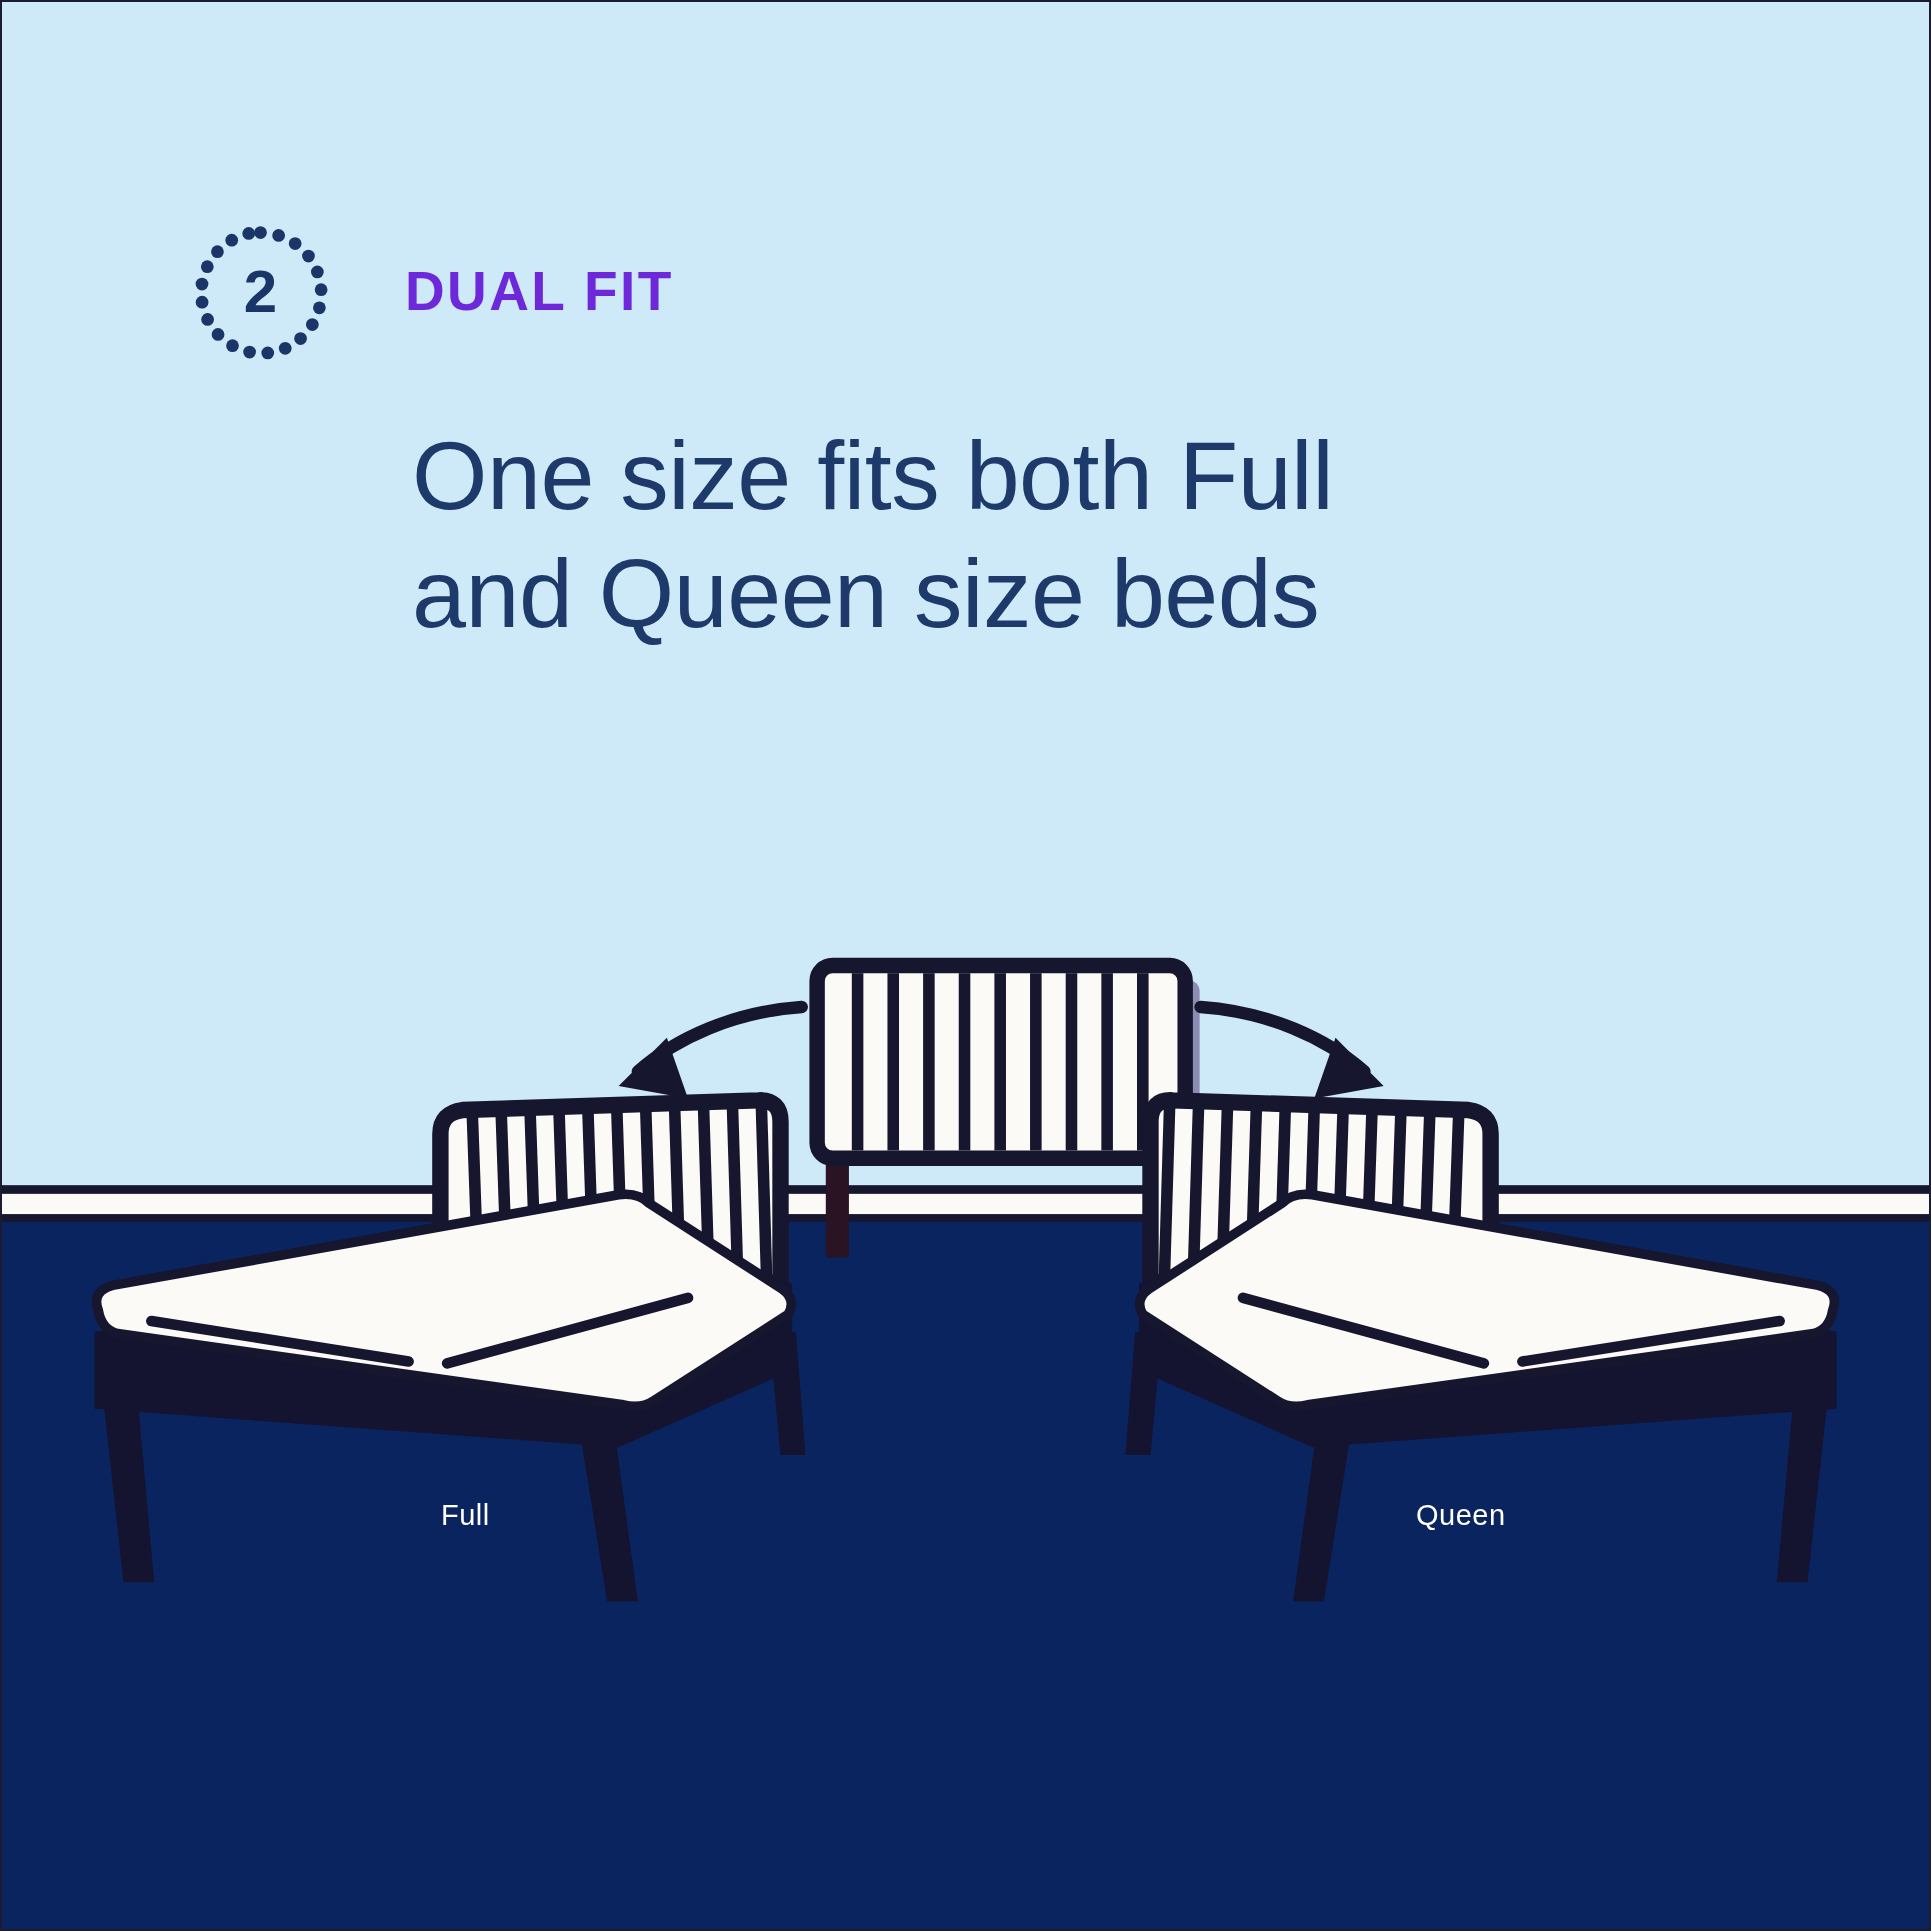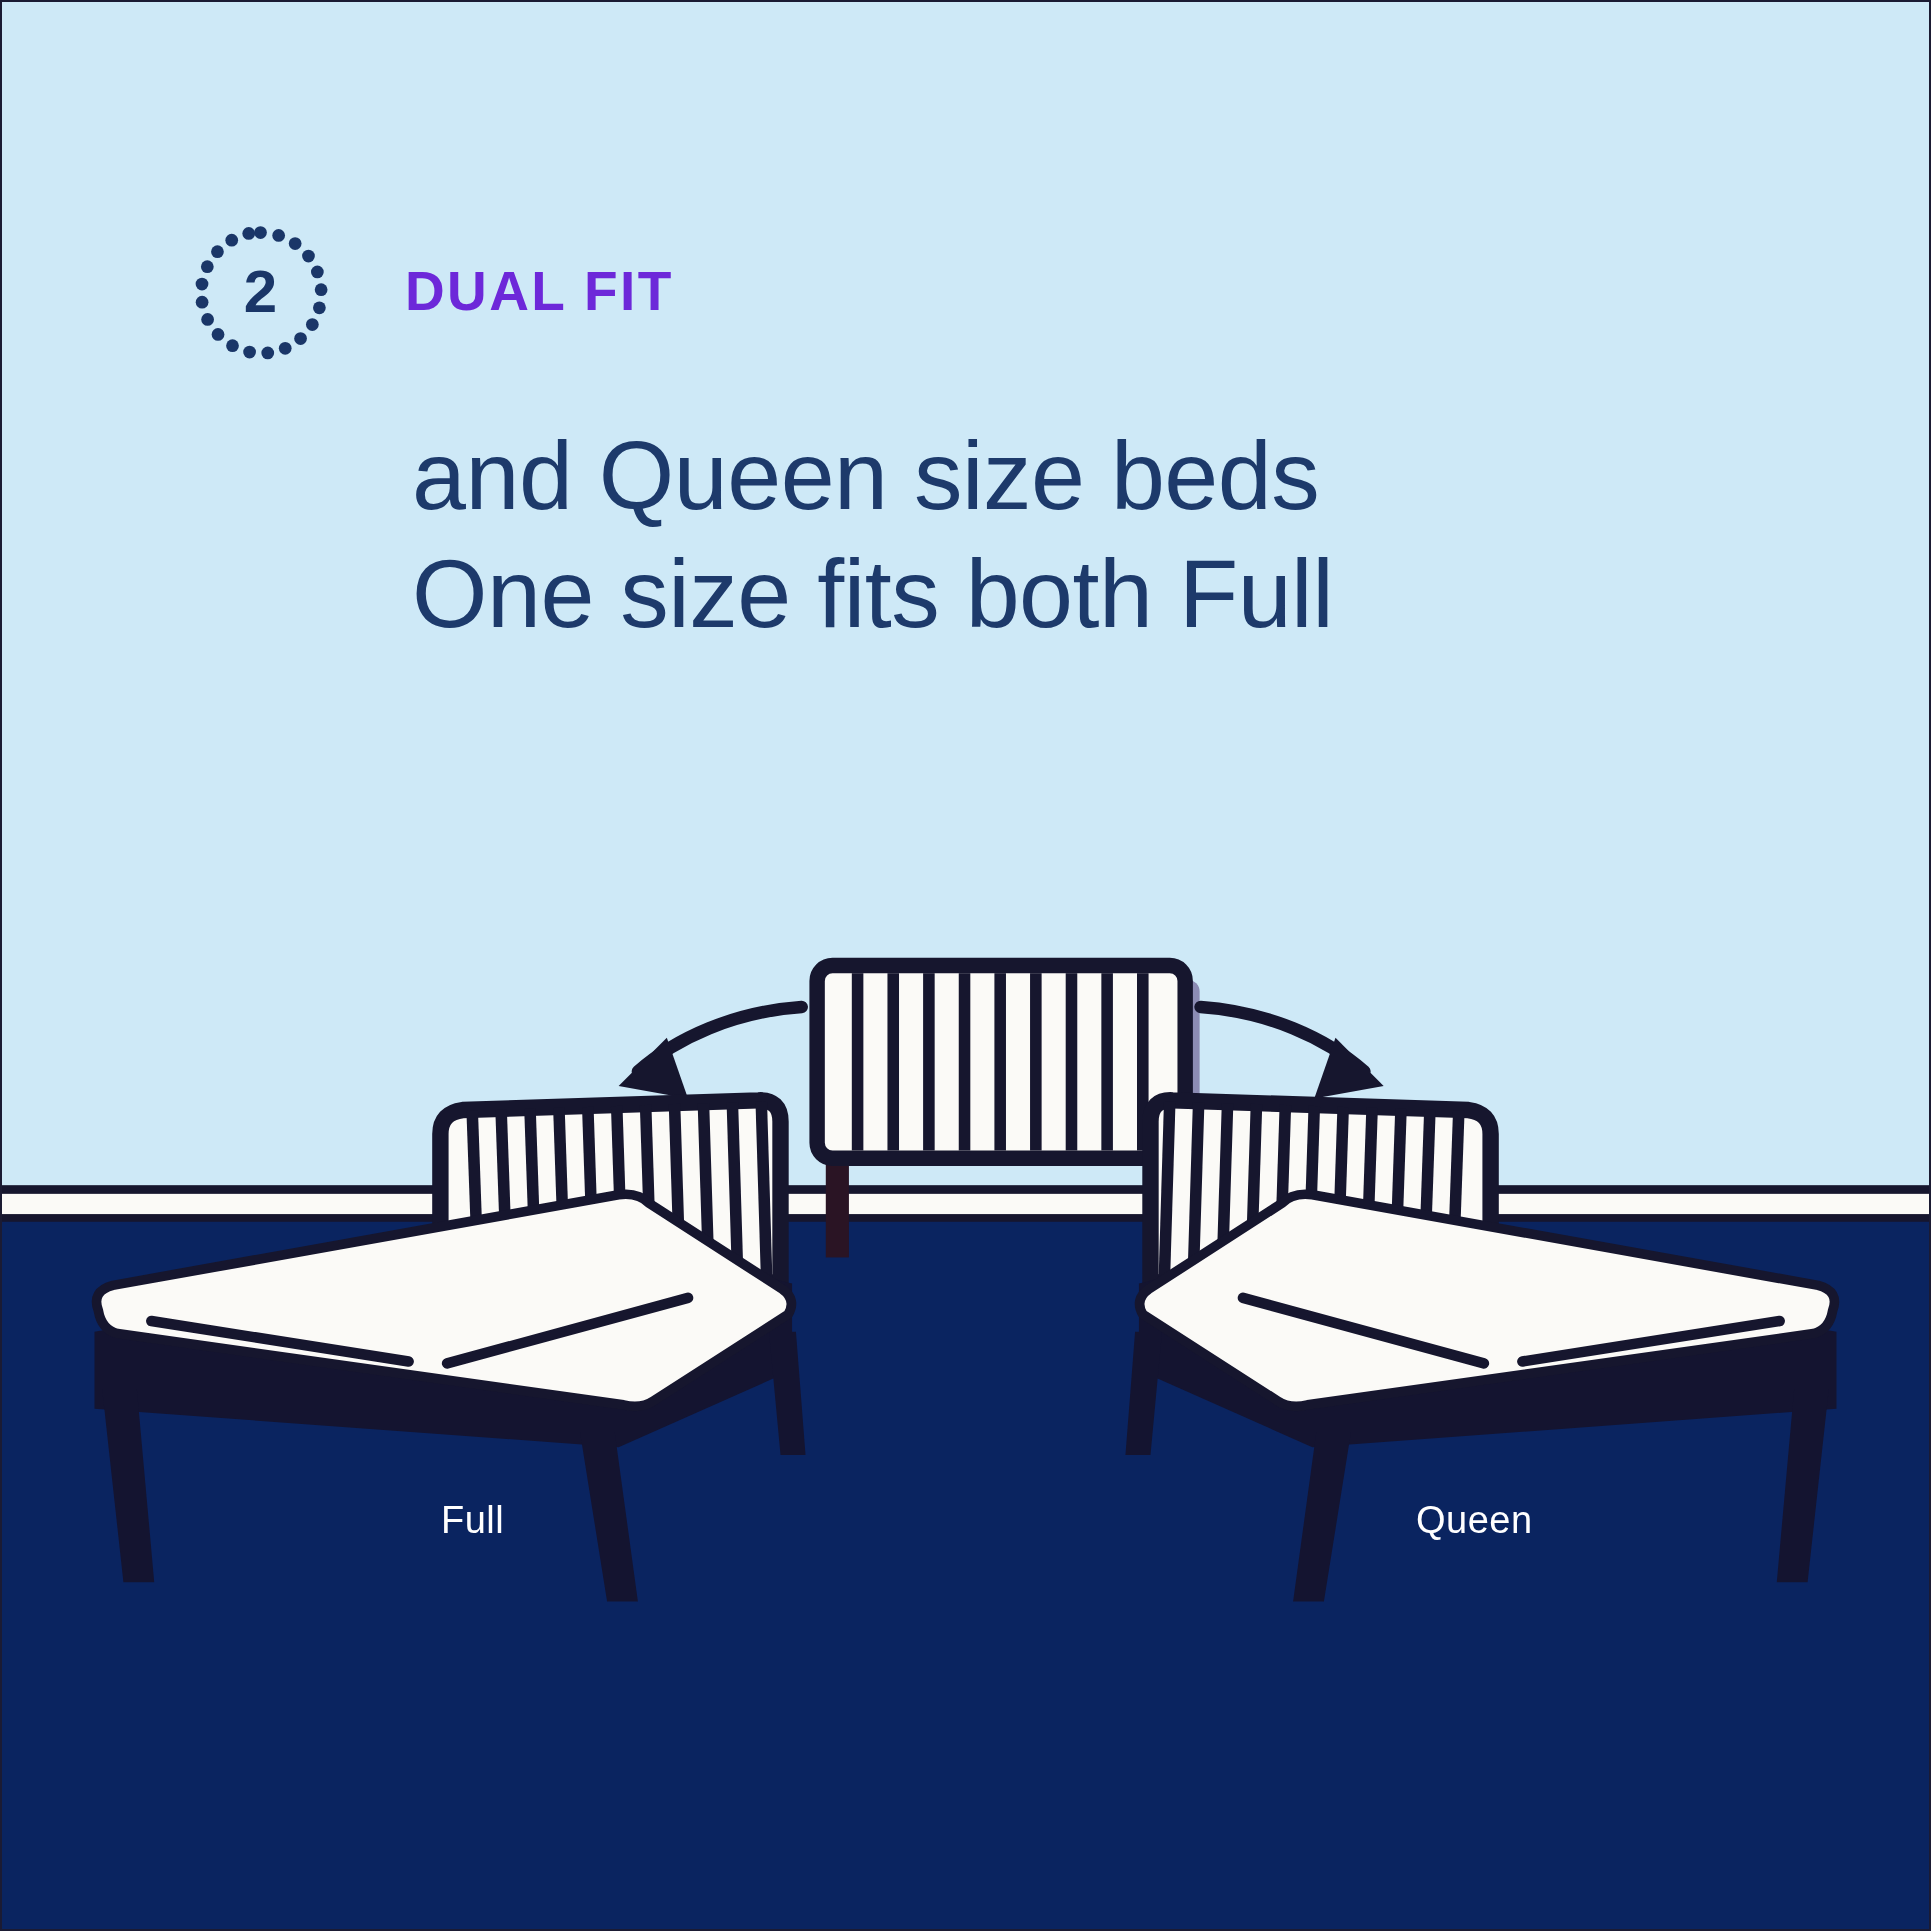--- a/index.html
+++ b/index.html
@@ -77,21 +77,21 @@
     font-size: 97px;
     font-weight: 300;
     line-height: 1.22;
     color: #1d3a6b;
     letter-spacing: -0.5px;
   }
   .headline .ln { display: block; }
 
   .bed-label {
     position: absolute;
-    font-size: 38px;
+    font-size: 29px;
     color: #ffffff;
     font-weight: 400;
     letter-spacing: 0.5px;
     white-space: nowrap;
   }
   .bed-label.left  { left: 439px;  top: 1497px; }
   .bed-label.right { left: 1414px; top: 1497px; }
 </style>
 </head>
 <body>
@@ -287,22 +287,22 @@
             <circle cx="42.2" cy="18.8" r="6.6"></circle>
             <circle cx="59.8" cy="11.9" r="6.6"></circle>
           </g>
         </svg>
         <span class="badge-num">2</span>
       </div>
       <div class="eyebrow">DUAL FIT</div>
     </div>
 
     <div class="headline">
+      <span class="ln">One size fits both Full</span>
       <span class="ln">and Queen size beds</span>
-      <span class="ln">One size fits both Full</span>
     </div>
 
     <div class="bed-label left">Full</div>
     <div class="bed-label right">Queen</div>
 
   </div>
 </div>
 
 
 </body></html>

